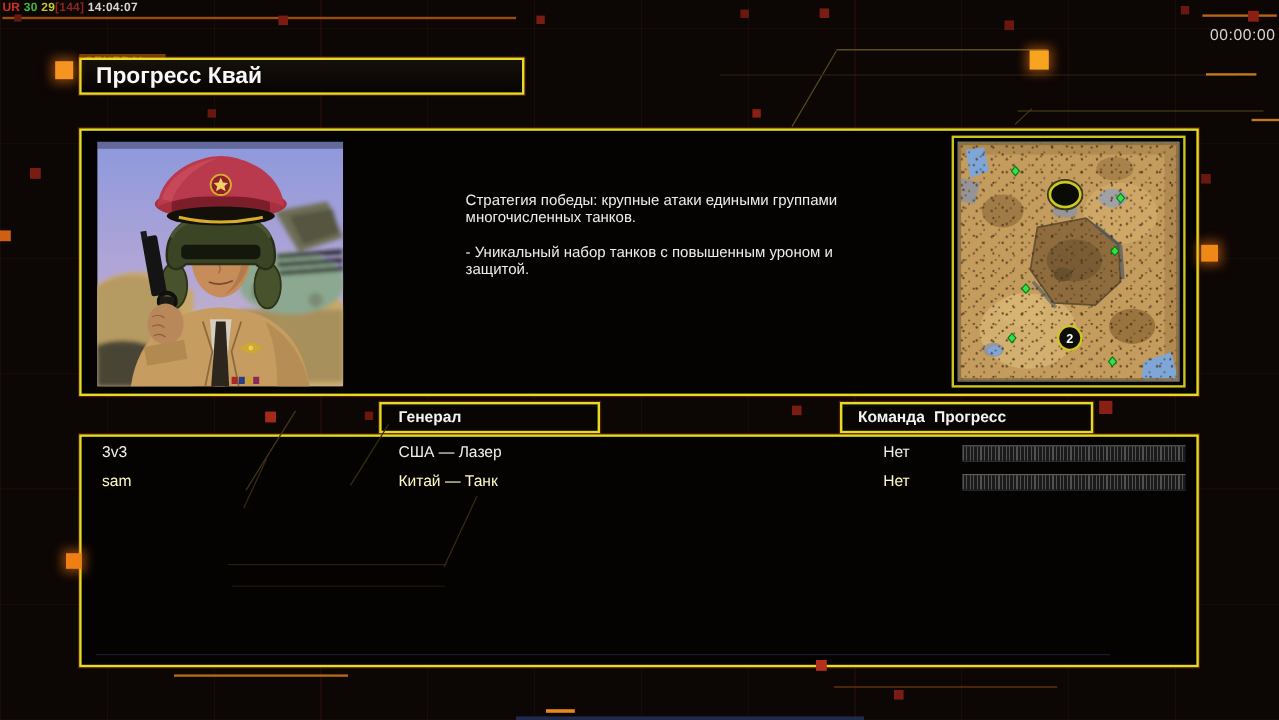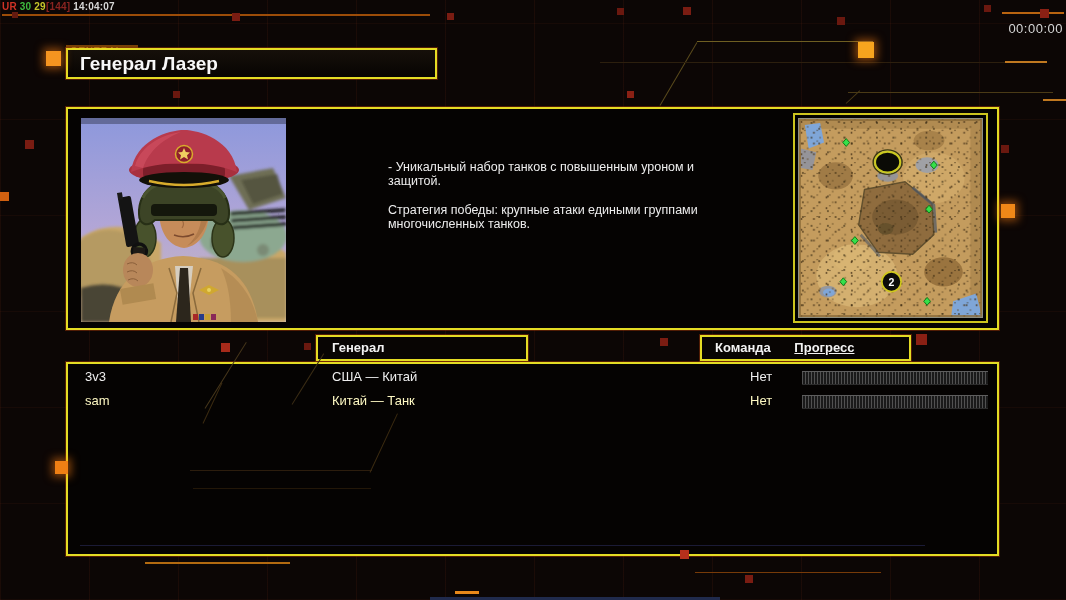--- a/index.html
+++ b/index.html
@@ -50,30 +50,30 @@
   }
   .minimap-inner{width:100%;height:100%;border:1px solid #8f8f82;box-sizing:border-box;background:#000;}
   .minimap-inner svg{display:block;width:100%;height:100%;}
 
   
   .hdr{
     position:absolute;top:335px;height:26px;background:#080503;
     font-weight:bold;font-size:13px;color:#f2f2f2;line-height:22px;
   }
   .hdr-nick{left:66px;width:153px;padding-left:16px;}
-  .hdr-general{left:316px;width:212px;padding-left:14px;}
+  .hdr-general{left:316px;width:184px;padding-left:14px;}
   .hdr-team{left:700px;width:211px;}
   .hdr-team .h-team{margin-left:13px;text-align:right;}
-  .hdr-team .h-prog{margin-left:20px;text-decoration:underline;}
+  .hdr-team .h-prog{margin-left:4px;}
 
   
   .row{position:absolute;left:0;width:100%;height:24px;font-size:13px;color:#efefef;padding-left:47px;}
   .row0{top:2px;} .row1{top:26px;}
   .row span{position:absolute;top:3px;}
-  .c-nick{left:17px;} .c-gen{left:264px;} .c-team{left:668px;margin-left:14px;}
+  .c-nick{left:17px;} .c-gen{left:264px;} .c-team{left:668px;}
   .row.remote span{color:#fef9c3;}
   .c-bar{
     position:absolute;left:734px;top:5px;width:186px;height:12px;
     background:repeating-linear-gradient(90deg,#515151 0 1px,#1a1a1a 1px 3px);
     border-top:1px solid #5e5e5e;border-bottom:1px solid #2c2c2c;
   }
 
   .watermark{
     position:absolute;left:352px;top:550px;width:320px;text-align:center;
     font-family:"Liberation Serif",serif;font-size:29px;color:#fdfdfd;
@@ -117,21 +117,21 @@
       <div class="dsq" style="left: 0px; top: 192px; width: 9px; height: 9px; background: rgb(208, 96, 16);"></div>
     </div>
 
   <div class="debug"><span class="d-net">UR</span> <span class="d-fps">30</span> <span class="d-ping">29</span><span class="d-bracket">[144]</span> <span class="d-time">14:04:07</span></div>
 
   <div class="timer">00:00:00</div>
 
   <div class="tab">GENERAL</div>
 
   <div class="title-box frame">
-    <span>Генерал Лазер</span>
+    <span>Прогресс Квай</span>
   </div>
 
   <div class="main-panel frame">
 
     <div class="portrait">
       <svg viewBox="0 0 205 204" width="205" height="204">
         <defs>
           <linearGradient id="sky" x1="0" y1="0" x2="0" y2="1">
             <stop offset="0" stop-color="#8d98dc"></stop>
               <stop offset=".55" stop-color="#b3a6d6"></stop>
@@ -195,22 +195,22 @@
         <circle cx="128" cy="172" r="2" fill="#e8d060"></circle>
         <rect x="112" y="196" width="5" height="6" fill="#a82828"></rect>
           <rect x="118" y="196" width="5" height="6" fill="#283c8a"></rect>
         <rect x="124" y="196" width="5" height="6" fill="#c8a030"></rect>
           <rect x="130" y="196" width="5" height="6" fill="#8a2858"></rect>
         <rect x="0" y="0" width="205" height="6" fill="#000" opacity=".3"></rect>
       </svg>
     </div>
 
     <div class="info">
+      <p>Стратегия победы: крупные атаки едиными группами многочисленных танков.</p>
       <p>- Уникальный набор танков с повышенным уроном и защитой.</p>
-      <p>Стратегия победы: крупные атаки едиными группами многочисленных танков.</p>
     </div>
 
     <div class="minimap-frame">
       <div class="minimap-inner">
         <svg viewBox="0 0 190 202" preserveAspectRatio="none">
           <defs>
             <pattern id="spk" width="13" height="11" patternUnits="userSpaceOnUse">
               <circle cx="2.5" cy="3" r="1" fill="#49341a"></circle>
               <circle cx="9" cy="8" r=".8" fill="#5a4420"></circle>
               <circle cx="6" cy=".6" r=".7" fill="#3a2a12"></circle>
@@ -267,21 +267,21 @@
     <span>Генерал</span>
   </div>
   <div class="hdr hdr-team frame">
     <span class="h-team">Команда</span>
     <span class="h-prog">Прогресс</span>
   </div>
 
   <div class="table-panel frame">
     <div class="row row0">
       <span class="c-nick">3v3</span>
-      <span class="c-gen">США — Китай</span>
+      <span class="c-gen">США — Лазер</span>
       <span class="c-team">Нет</span>
       <div class="c-bar"></div>
     </div>
     <div class="row row1 remote">
       <span class="c-nick">sam</span>
       <span class="c-gen">Китай — Танк</span>
       <span class="c-team">Нет</span>
       <div class="c-bar"></div>
     </div>
   </div>

